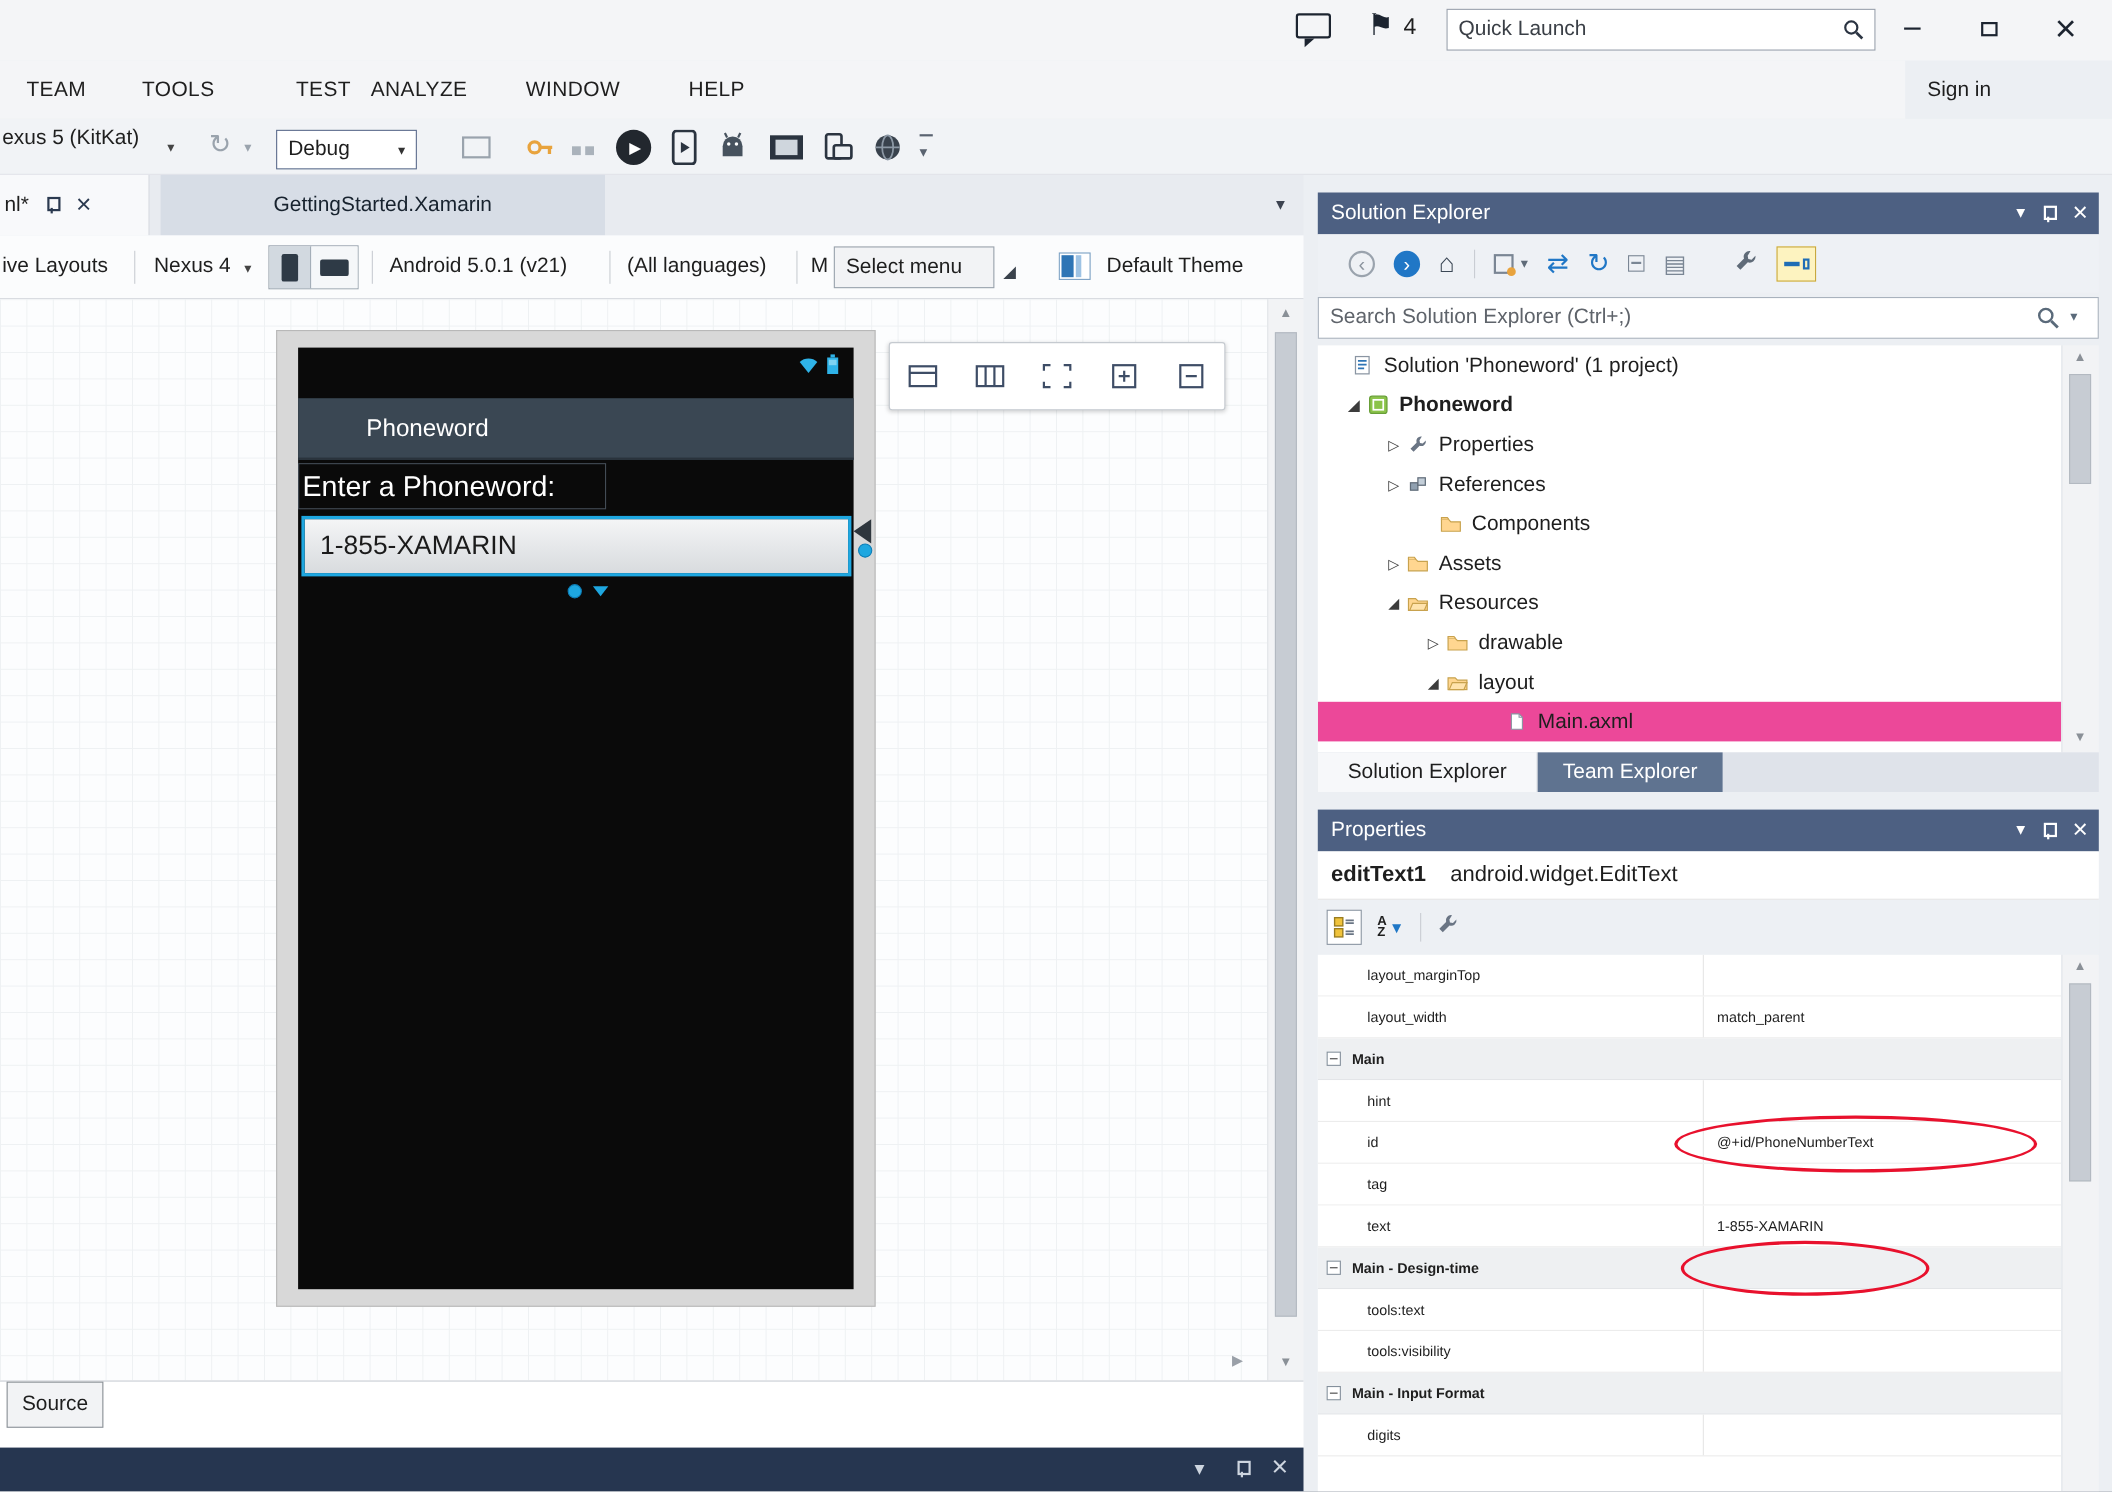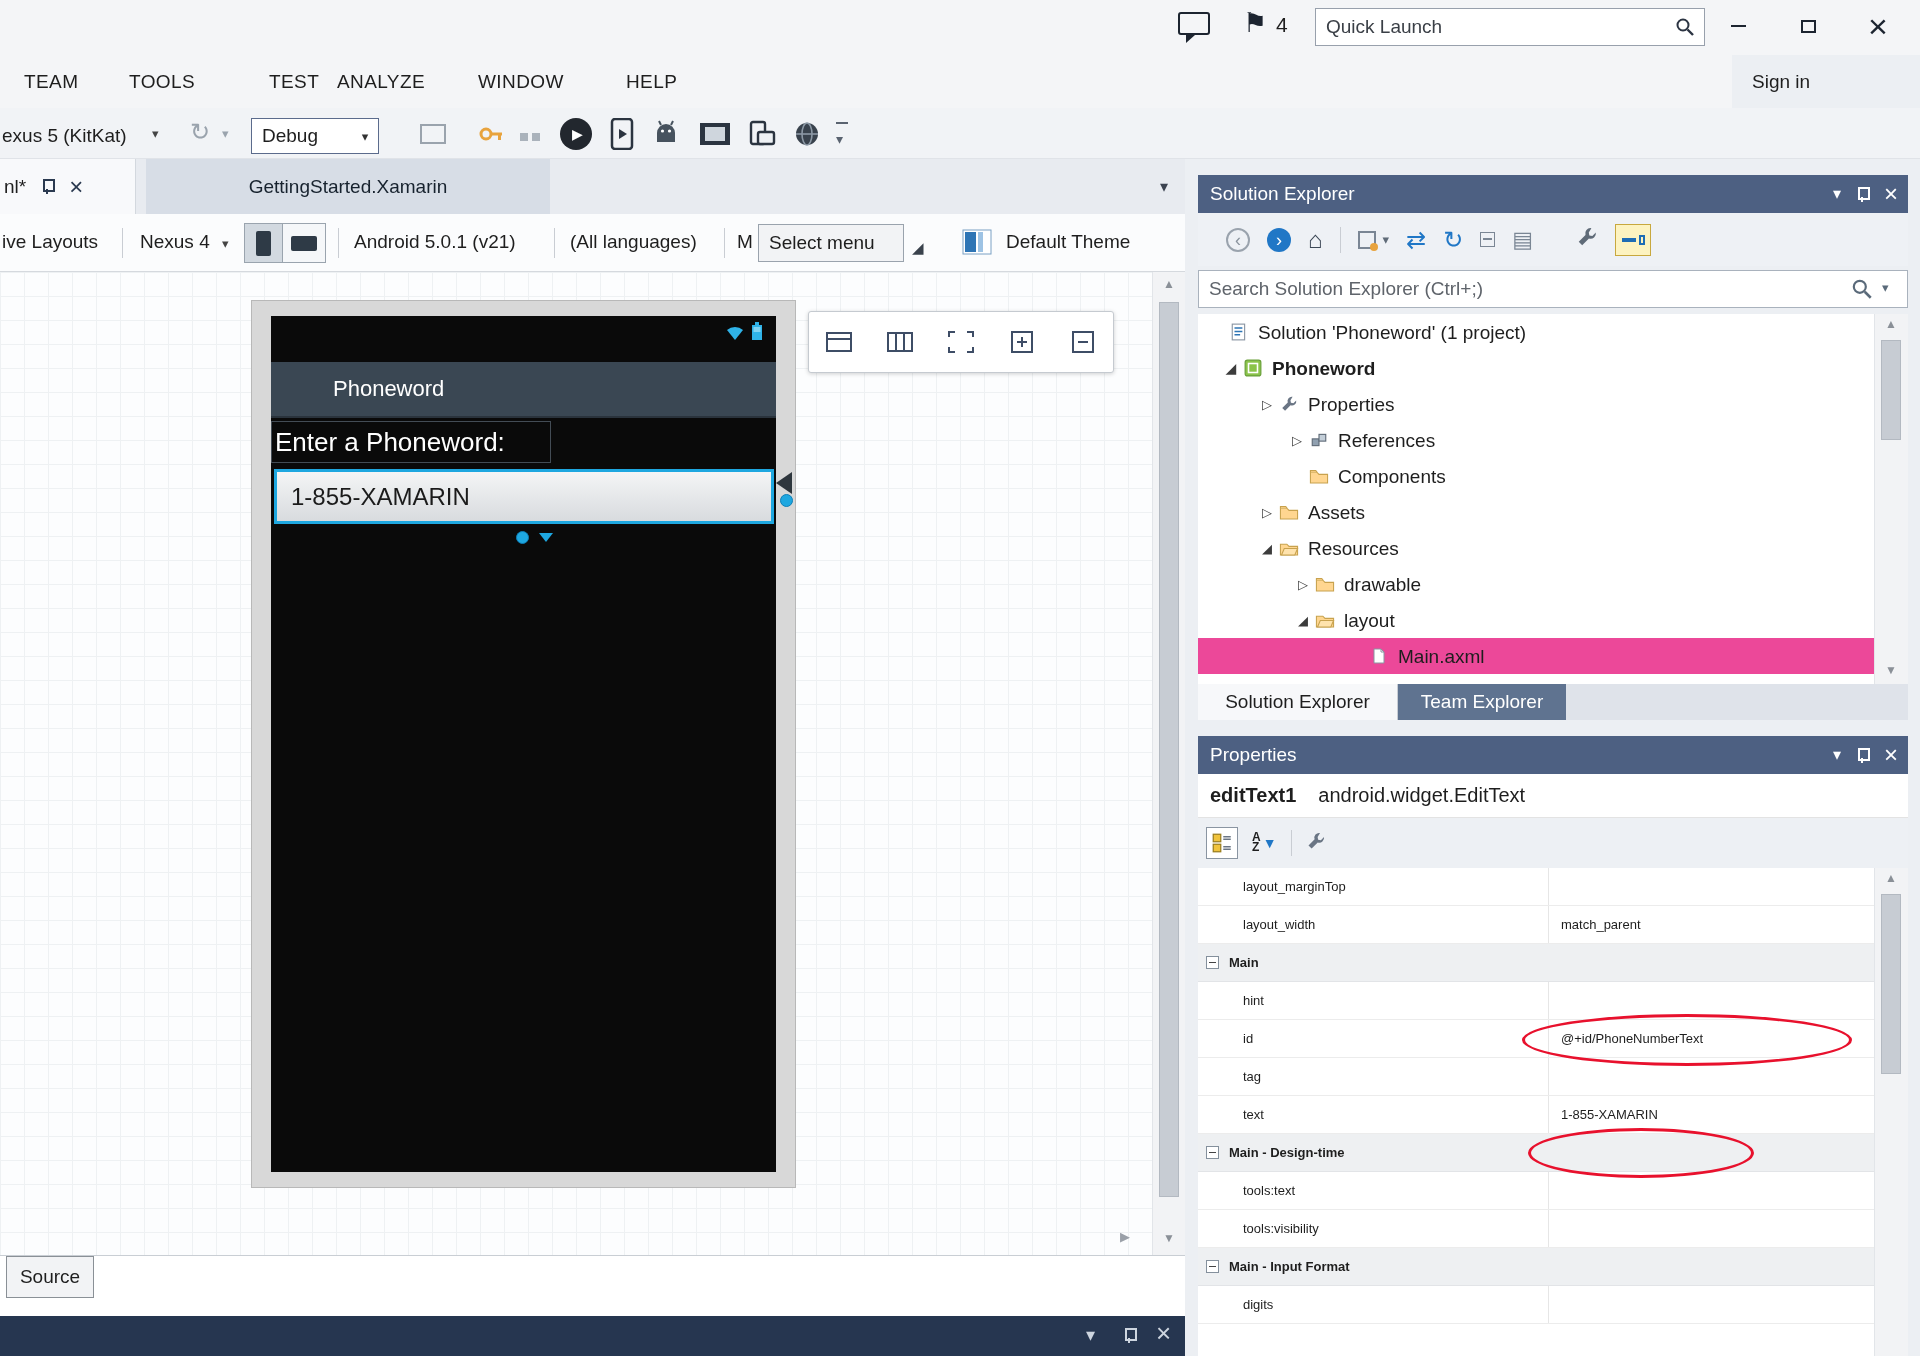--- a/index.html
+++ b/index.html
@@ -115,21 +115,21 @@
     <div class="abs" style="left:1872px;top:60px">
       <svg width="38" height="40" viewBox="0 0 38 40">
         <rect x="1" y="1" width="36" height="38" rx="2" fill="#dfe5ec" stroke="#b7c0cc"></rect>
         <circle cx="19" cy="15" r="7" fill="#5a799c"></circle>
         <path d="M6 36c2-9 7-12 13-12s11 3 13 12z" fill="#5a799c"></path>
       </svg>
     </div>
   </div>
 
   <div class="abs" style="left:0;top:108px;width:1920px;height:51px;background:#f1f3f6;border-bottom:1px solid #e0e3e8">
-    <span class="abs txt" style="left:2px;top:17px">exus 5 (KitKat)</span>
+    <span class="abs txt" style="left:2px;top:7px">exus 5 (KitKat)</span>
     <span class="abs ic ic-chevdown" style="left:152px;top:19px;font-size:13px;color:#444"></span>
     <span class="abs ic ic-refresh" style="left:190px;top:12px;font-size:24px;color:#9aa3ad"></span>
     <span class="abs ic ic-chevdown" style="left:222px;top:19px;font-size:13px;color:#9aa3ad"></span>
 
     <div class="abs combo" style="left:251px;top:10px;width:128px;height:36px">
       <span class="cval">Debug</span>
       <span class="cbtn ic ic-chevdown"></span>
     </div>
 
     <div class="abs" style="left:420px;top:16px;width:26px;height:20px;border:2px solid #9aa3ad"></div>
@@ -391,21 +391,21 @@
     <div class="tree-row" style="padding-left:58px">
       <span class="tr-arrow ic ic-col"></span>
       <span class="tr-icon">
         <svg width="18" height="18" viewBox="0 0 16 16">
             <path d="M11.2 1.6a3.8 3.8 0 0 0-4.3 5L2 11.5 4.5 14l4.9-4.9a3.8 3.8 0 0 0 5-4.3L11.9 7.3 9.7 6.9 9.3 4.7z" fill="#6a7584"></path>
           </svg>
       </span>
       <span class="lbl">Properties</span>
     </div>
 
-    <div class="tree-row" style="padding-left:88px">
+    <div class="tree-row" style="padding-left:58px">
       <span class="tr-arrow ic ic-col"></span>
       <span class="tr-icon">
         <svg width="18" height="18" viewBox="0 0 16 16">
             <rect x="2" y="7" width="6" height="6" fill="#90a0b0" stroke="#5f6b78"></rect>
             <rect x="8" y="3" width="6" height="6" fill="#c3ced8" stroke="#5f6b78"></rect>
           </svg>
       </span>
       <span class="lbl">References</span>
     </div>
 

